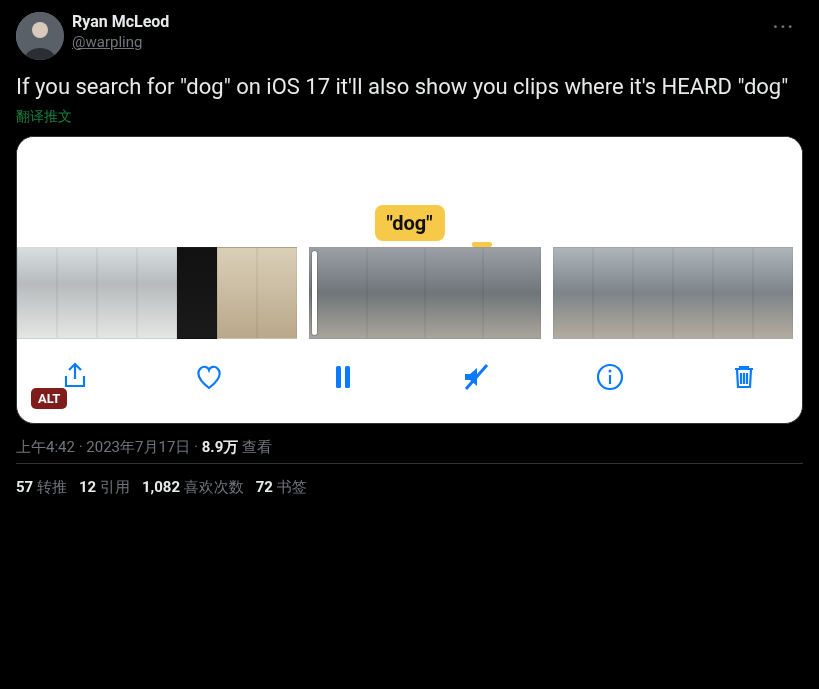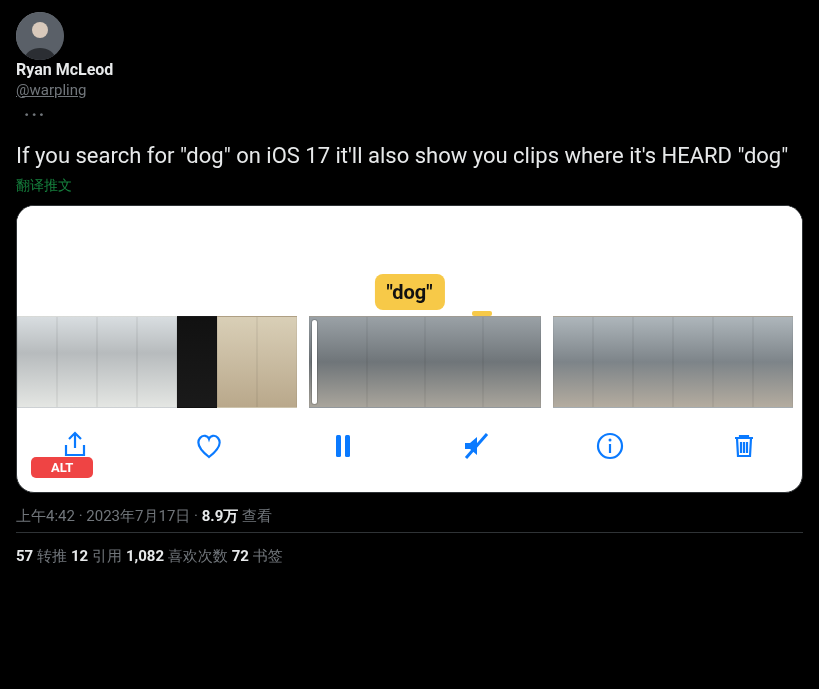--- a/index.html
+++ b/index.html
@@ -5,21 +5,21 @@
   * { box-sizing: border-box; margin: 0; padding: 0; }
   body {
     background: #000;
     color: #e7e9ea;
     font-family: -apple-system, BlinkMacSystemFont, "Segoe UI", Roboto, Helvetica, Arial, sans-serif;
     width: 819px;
     height: 689px;
     overflow: hidden;
     padding: 12px 16px;
   }
-  .header { display: flex; align-items: flex-start; gap: 0; margin-bottom: 12px; flex-direction: column; }
+  .header { display: flex; align-items: flex-start; gap: 8px; margin-bottom: 12px; }
   .avatar {
     width: 48px; height: 48px; border-radius: 50%;
     background: linear-gradient(135deg,#a8b0b8 0%, #6b7078 45%, #3c3f44 100%);
     flex-shrink: 0; overflow:hidden;
     display:flex; align-items:center; justify-content:center;
   }
   .avatar svg { width:100%; height:100%; }
   .names { flex-grow:1; line-height:1.3; }
   .display-name { font-weight:700; font-size:16px; color:#e7e9ea; }
   .handle { color:#71767b; font-size:15px;text-decoration:underline; }
@@ -46,27 +46,27 @@
   .g1c { background: linear-gradient(180deg,#d9cfb7 0%, #b9a88b 100%); }
   .g2 { background: linear-gradient(180deg,#9aa1a6 0%, #6f7579 50%, #a9a59c 100%); position:relative; }
   .g3 { background: linear-gradient(180deg,#aeb6bb 0%, #7d8489 50%, #b4ac9f 100%); }
   .playhead { position:absolute; left:2px; top:3px; bottom:3px; width:5px; background:#fff; border-radius:3px; box-shadow:0 0 0 1px rgba(0,0,0,0.15); }
   .controls { display:flex; justify-content:space-between; align-items:center; padding:20px 40px 28px; }
   .ctl { width:36px; height:36px; color:#0a7aff; display:flex; align-items:center; justify-content:center; cursor:pointer; }
   .ctl svg { width:32px; height:32px; stroke:#0a7aff; fill:none; stroke-width:2.2; }
   .ctl.pause svg rect { fill:#0a7aff; stroke:none; }
   .ctl.mute svg .fillp { fill:#0a7aff; stroke:none; }
   .alt-badge {
-    position:absolute; left:14px; bottom:14px; background:#ef4444; color:#fff;
-    font-weight:700; font-size:13px; padding:3px 20px; border-radius:5px;
+    position:absolute; left:14px; bottom:14px; background:#7f1d1d; color:#fff;
+    font-weight:700; font-size:13px; padding:3px 7px; border-radius:5px;
   }
   .meta { color:#71767b; font-size:15px; margin-bottom:6px; }
   .meta .bold { color:#e7e9ea; font-weight:700; }
   .divider { border-top:1px solid #2f3336; margin-bottom:14px; }
-  .stats { display:flex; gap:4px; color:#71767b; font-size:15px; }
+  .stats { display:flex; gap:12px; color:#71767b; font-size:15px; }
   .stat .num { color:#e7e9ea; font-weight:700; }
 </style>
 </head>
 <body>
 
 <div class="header">
   <div class="avatar">
     <svg viewBox="0 0 48 48">
       <circle cx="24" cy="24" r="24" fill="#5a6068"></circle>
       <circle cx="24" cy="18" r="8" fill="#d8c9bb"></circle>

